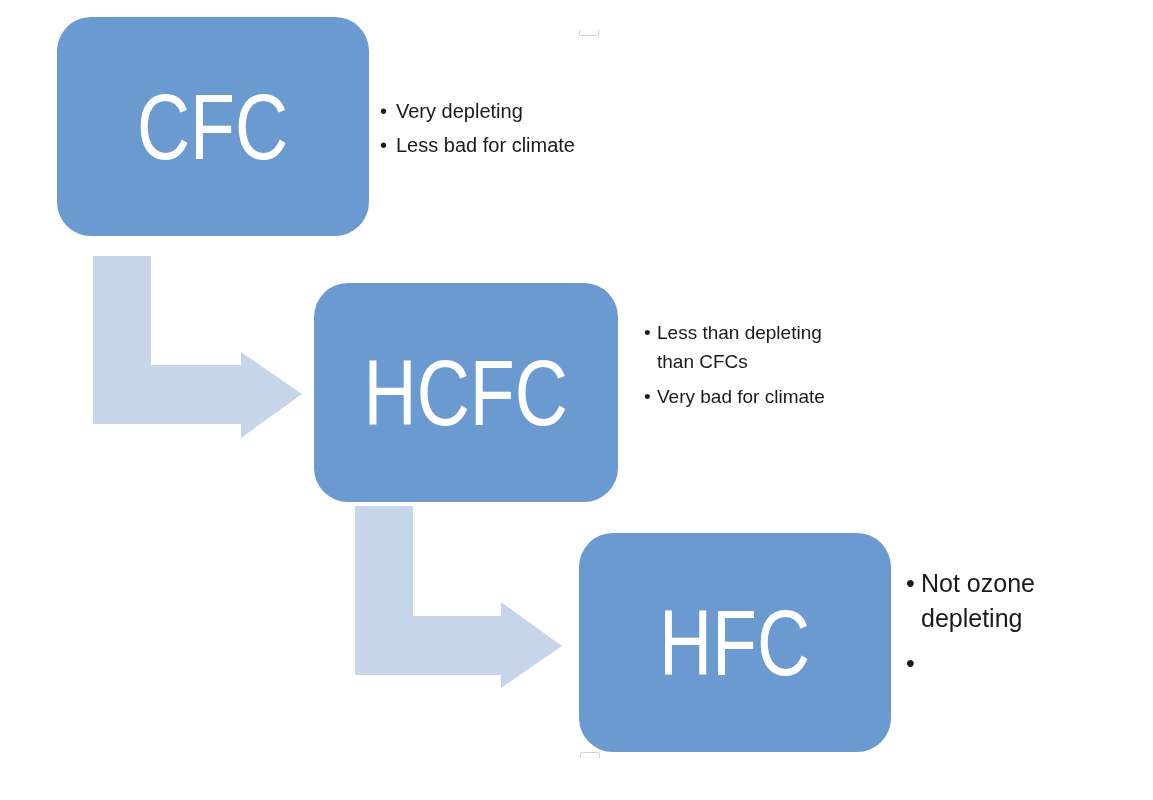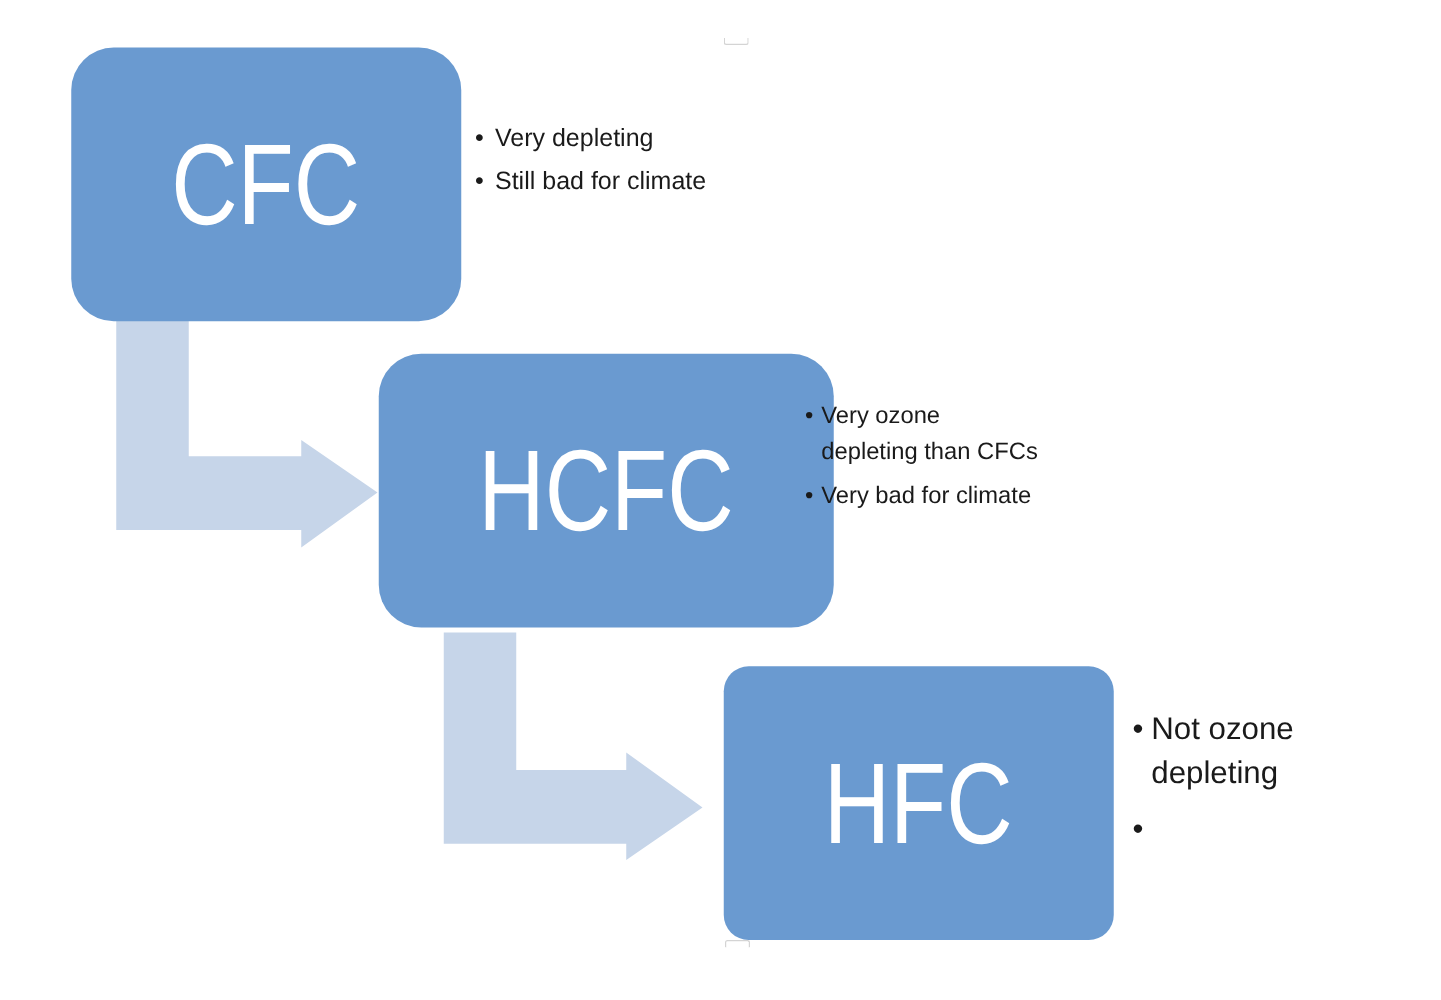--- a/index.html
+++ b/index.html
@@ -51,49 +51,49 @@
   .handle-bottom { left: 580px; top: 752px; border-bottom: none; border-radius: 2px 2px 0 0; }
 </style>
 </head>
 <body>
 
 <svg class="arrows" viewBox="0 0 1153 800" xmlns="http://www.w3.org/2000/svg">
   <polygon points="93,256 151,256 151,365 241,365 241,352 302,394 241,438 241,424 93,424" fill="#c6d5e9"></polygon>
   <polygon points="355,506 413,506 413,616 501,616 501,602 562,646 501,688 501,675 355,675" fill="#c6d5e9"></polygon>
 </svg>
 
-<div class="box" style="left:57px; top:38px; width:312px; height:219px;">
+<div class="box" style="left:57px; top:17px; width:312px; height:219px;">
   <span class="box-label">CFC</span>
 </div>
 <ul class="notes notes-cfc">
   <li>
     <span class="bullet">•</span>
     <span>Very depleting</span>
   </li>
   <li>
     <span class="bullet">•</span>
-    <span>Still bad for climate</span>
+    <span>Less bad for climate</span>
   </li>
 </ul>
 
-<div class="box" style="left:303px; top:283px; width:364px; height:219px;">
+<div class="box" style="left:314px; top:283px; width:304px; height:219px;">
   <span class="box-label">HCFC</span>
 </div>
 <ul class="notes notes-hcfc">
   <li>
     <span class="bullet">•</span>
-    <span>Very ozone depleting than CFCs</span>
+    <span>Less than depleting than CFCs</span>
   </li>
   <li>
     <span class="bullet">•</span>
     <span>Very bad for climate</span>
   </li>
 </ul>
 
-<div class="box" style="left:579px; top:533px; width:312px; height:219px;border-radius:20px;">
+<div class="box" style="left:579px; top:533px; width:312px; height:219px;">
   <span class="box-label">HFC</span>
 </div>
 <ul class="notes notes-hfc">
   <li>
     <span class="bullet">•</span>
     <span>Not ozone depleting</span>
   </li>
   <li>
     <span class="bullet">•</span>
   </li>

